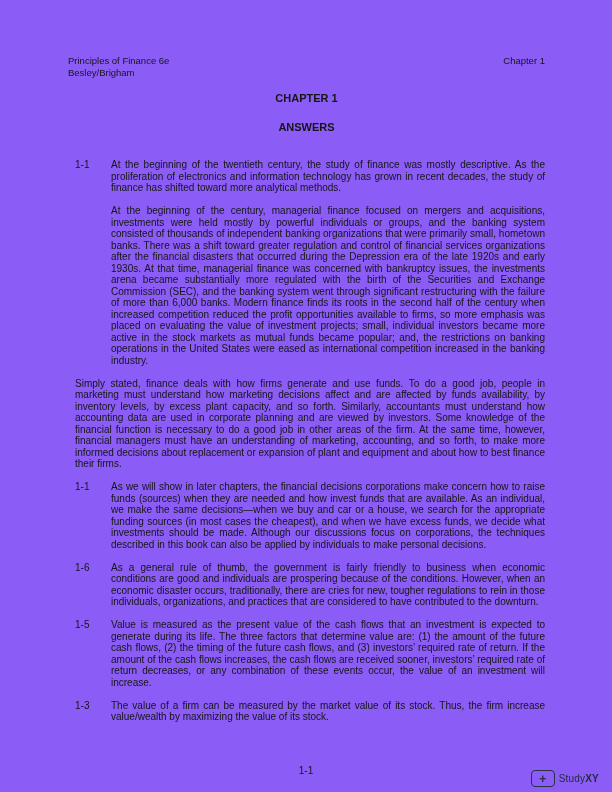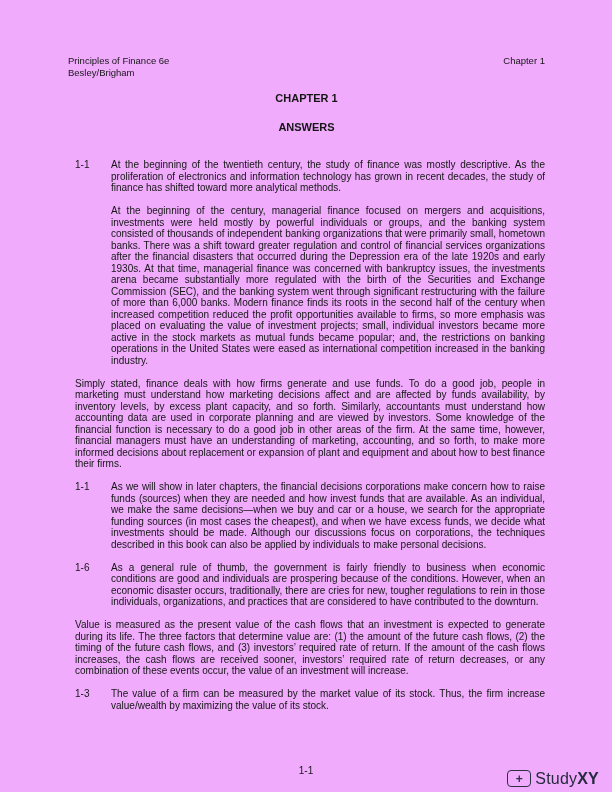--- a/index.html
+++ b/index.html
@@ -1,19 +1,19 @@
 <!DOCTYPE html>
 <html><head>
 <meta charset="utf-8">
 <style>
   html, body { margin: 0; padding: 0; background: #ffffff; }
   .page {
     width: 612px;
     height: 792px;
-    background: #f0abfc;
+    background: #8b5cf6;
     position: relative;
     box-sizing: border-box;
     padding: 55px 67px 0 68px;
     overflow: hidden;
     font-family: "Liberation Sans", sans-serif;
     font-size: 10px;
     line-height: 11.5px;
     color: #161616;
   }
   .header { display: flex; justify-content: space-between; align-items: flex-start; font-size: 9.5px; }
@@ -31,21 +31,21 @@
   .brand {
     position: absolute; right: 13px; bottom: 5px;
     display: flex; align-items: center; gap: 4px; color: #252b3d;
   }
   .brand-box {
     width: 22px; height: 15px;
     border: 1.7px solid #2a3145; border-radius: 4px;
     display: flex; align-items: center; justify-content: center;
     font-size: 12px; line-height: 1; color: #2a3145; font-weight: bold;
   }
-  .brand-text { font-size: 16px; letter-spacing: 0.2px; text-align: center; }
+  .brand-text { font-size: 10px; letter-spacing: 0.2px; text-align: center; }
   .brand-text .bold { font-weight: bold; }
 </style>
 </head>
 <body>
 
 <div class="page">
 
   <div class="header">
     <div class="header-left">
       <div>Principles of Finance 6e</div>
@@ -83,20 +83,21 @@
     </div>
 
     <div class="answer-item">
       <div class="answer-number">1-6</div>
       <div class="answer-body">
         <p>As a general rule of thumb, the government is fairly friendly to business when economic conditions are good and individuals are prospering because of the conditions. However, when an economic disaster occurs, traditionally, there are cries for new, tougher regulations to rein in those individuals, organizations, and practices that are considered to have contributed to the downturn.</p>
       </div>
     </div>
 
     <div class="answer-item">
+      <div class="answer-number">1-5</div>
       <div class="answer-body">
         <p>Value is measured as the present value of the cash flows that an investment is expected to generate during its life. The three factors that determine value are: (1) the amount of the future cash flows, (2) the timing of the future cash flows, and (3) investors’ required rate of return. If the amount of the cash flows increases, the cash flows are received sooner, investors’ required rate of return decreases, or any combination of these events occur, the value of an investment will increase.</p>
       </div>
     </div>
 
     <div class="answer-item">
       <div class="answer-number">1-3</div>
       <div class="answer-body">
         <p>The value of a firm can be measured by the market value of its stock. Thus, the firm increase value/wealth by maximizing the value of its stock.</p>
       </div>

